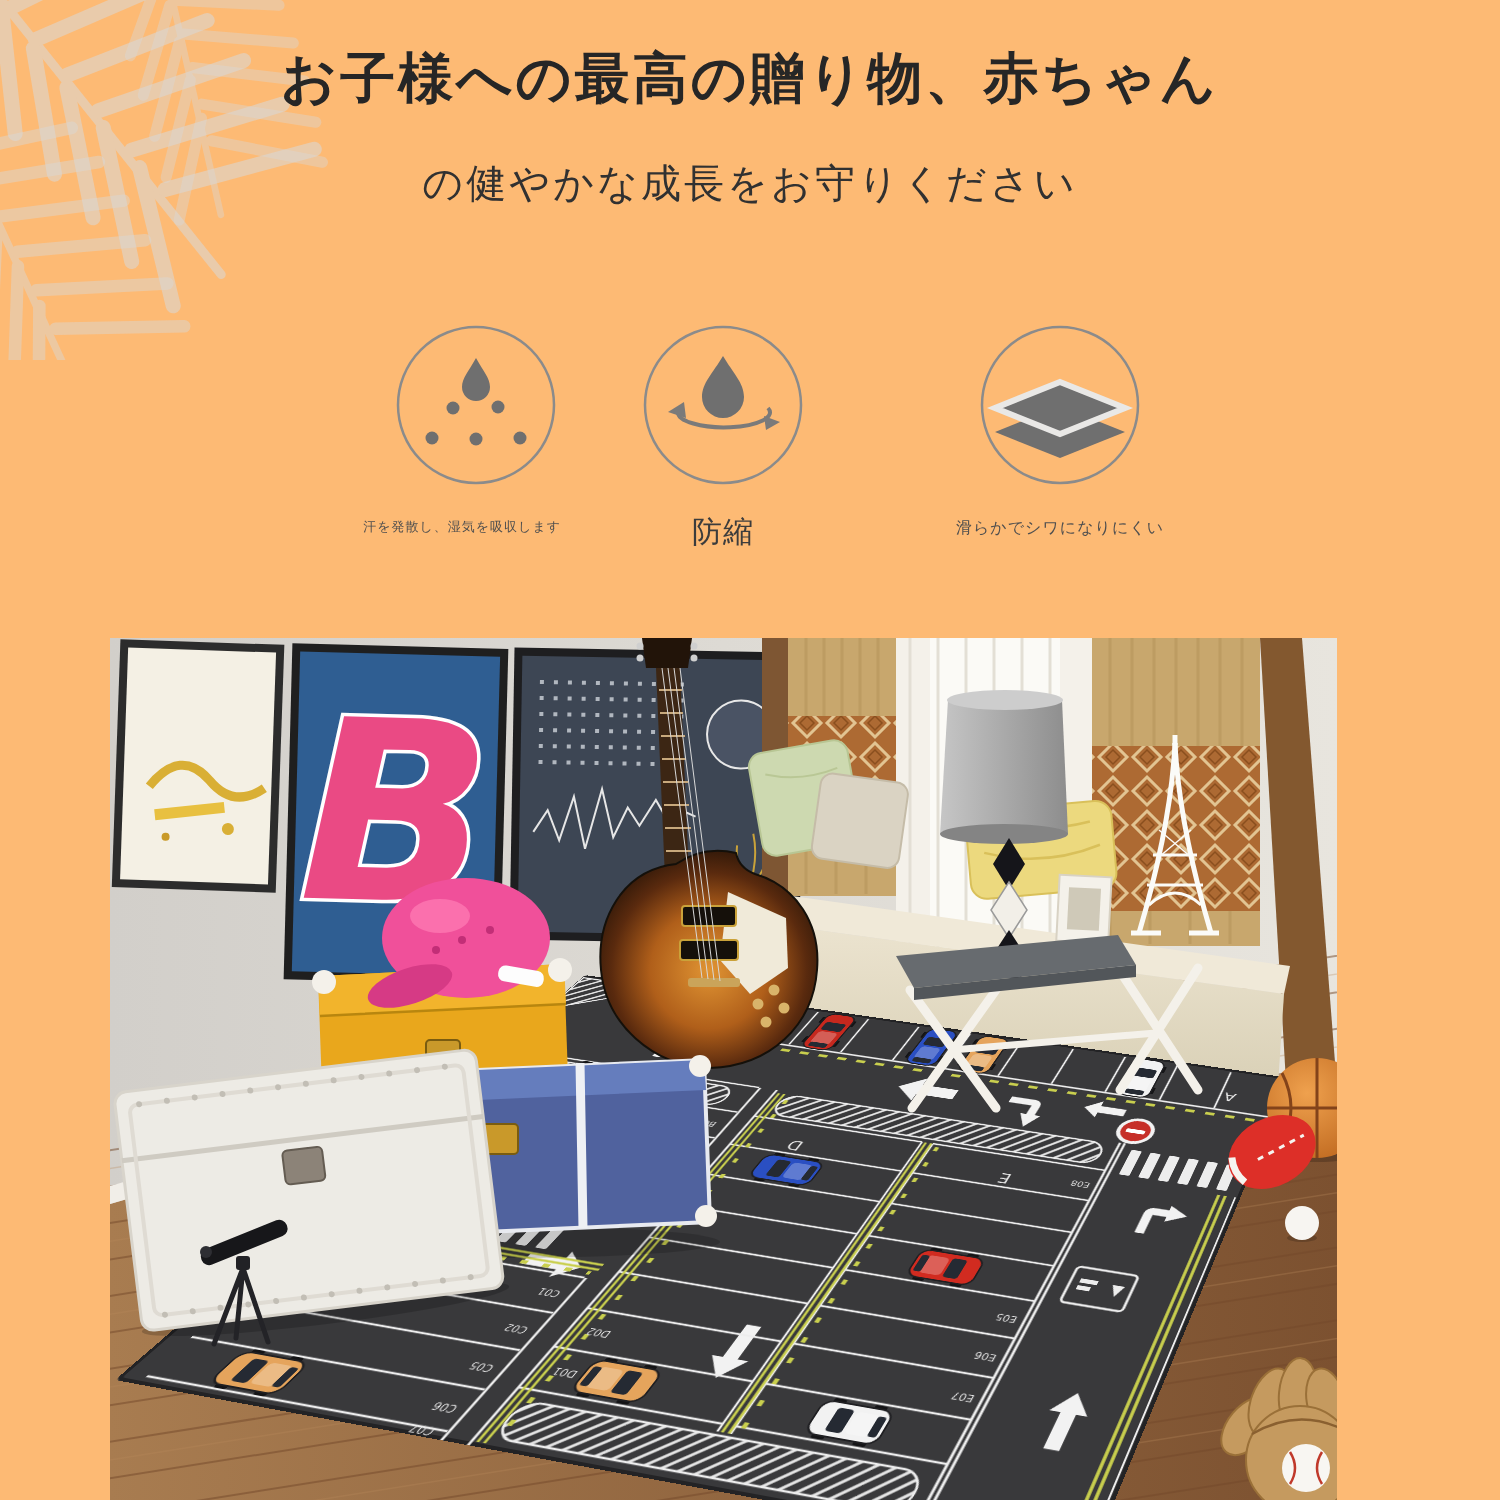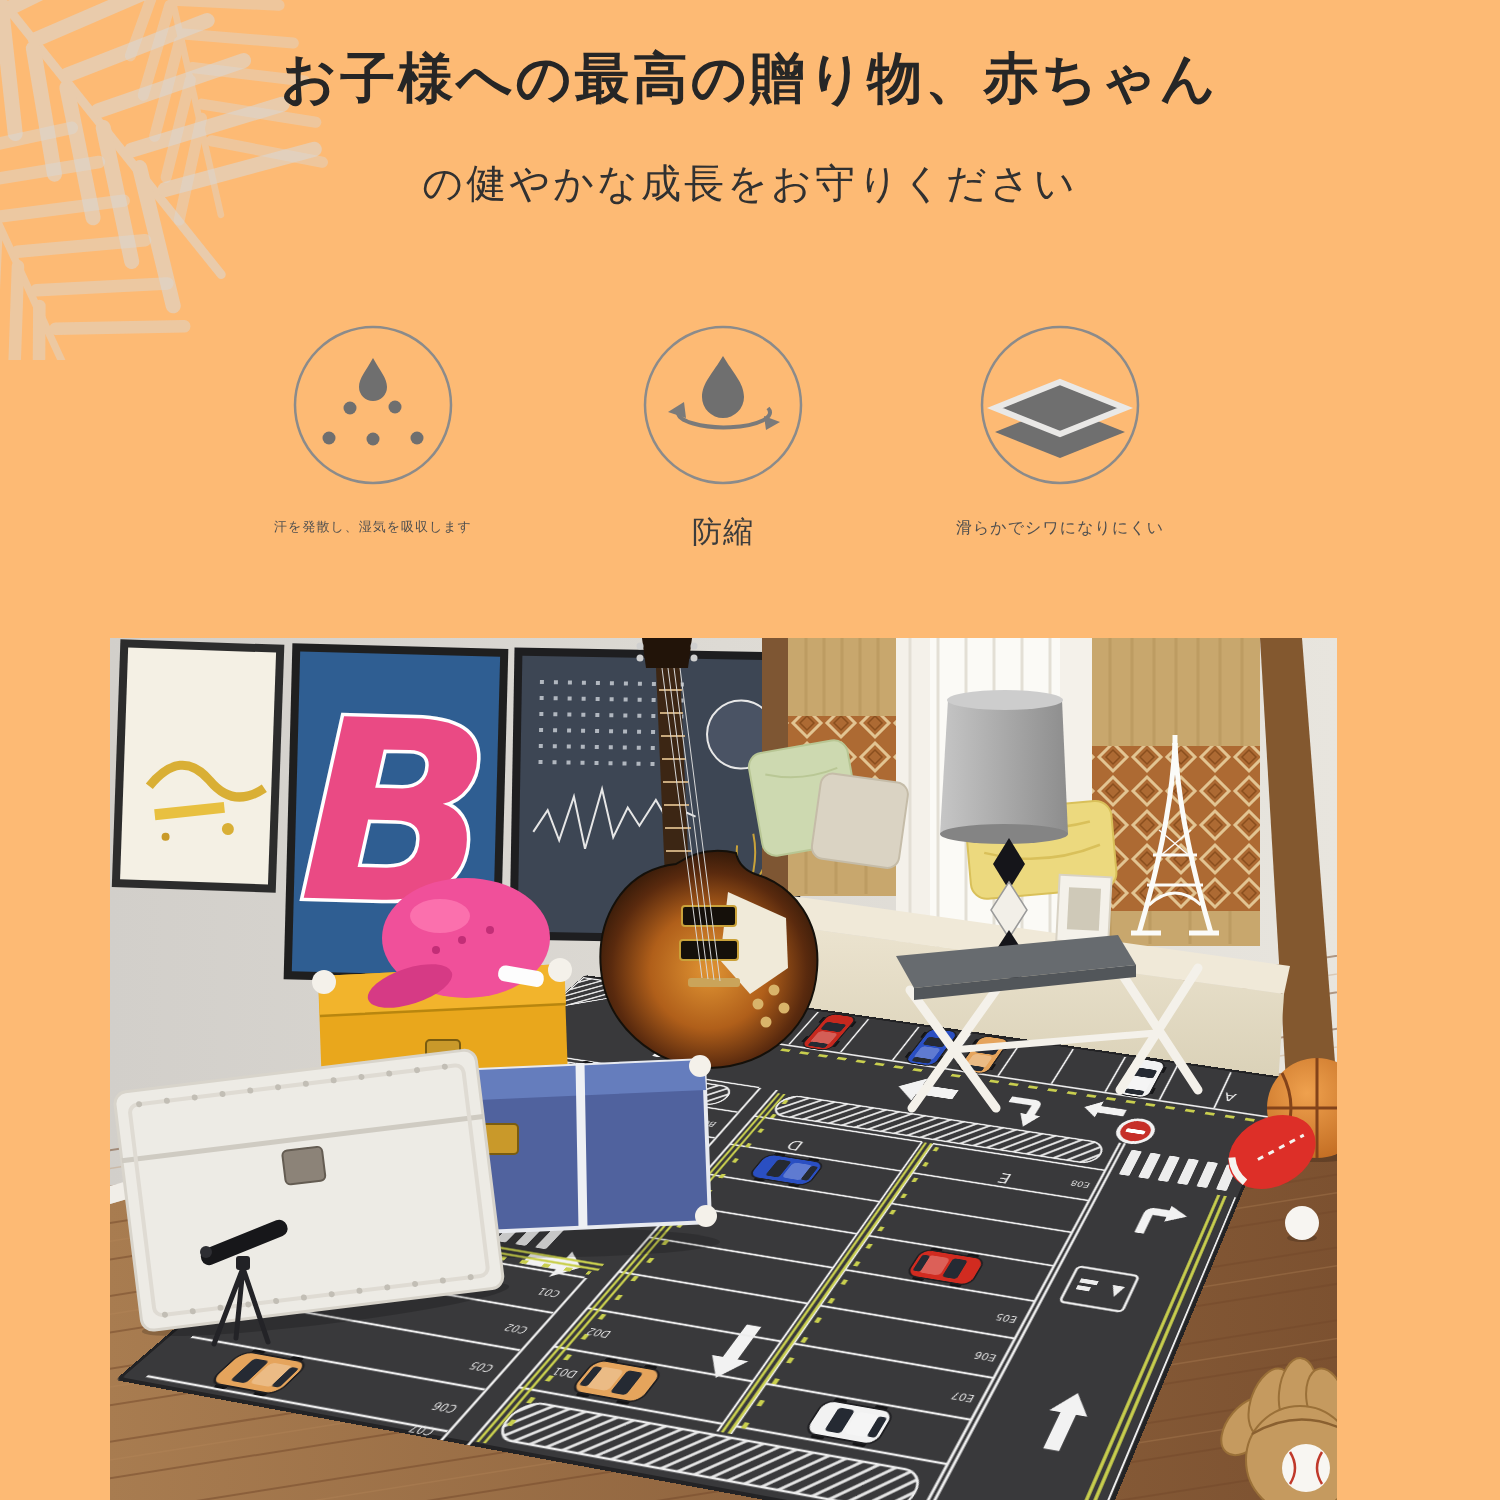--- a/index.html
+++ b/index.html
@@ -4,21 +4,21 @@
 <style>
   html,body{margin:0;padding:0;background:#cfcfcf;}
   .canvas{position:relative;width:1500px;height:1500px;background:#fdba74;overflow:hidden;
           font-family:"Liberation Sans","DejaVu Sans",sans-serif;}
   .palm{position:absolute;left:0;top:0;pointer-events:none;}
   .title1{position:absolute;left:0;top:42px;width:100%;text-align:center;
           font-size:55px;font-weight:600;letter-spacing:3px;color:#262626;}
   .title2{position:absolute;left:0;top:156px;width:100%;text-align:center;
           font-size:40px;font-weight:500;letter-spacing:3px;color:#313131;}
   .feature{position:absolute;top:320px;width:340px;text-align:center;}
-  .f1{left:203px;} .f2{left:553px;} .f3{left:890px;}
+  .f1{left:221px;text-align:right;} .f2{left:553px;} .f3{left:890px;}
   .fcap{color:#4f4f4f;margin-top:24px;letter-spacing:1px;}
   .f1 .fcap{font-size:13px;} .f2 .fcap{font-size:30px;color:#3c3c3c;margin-top:18px;} .f3 .fcap{font-size:16px;}
   .photo{position:absolute;left:110px;top:638px;width:1227px;height:862px;background:#d9d6d1;overflow:hidden;}
   .layer{position:absolute;left:0;top:0;width:1227px;height:862px;}
   .mat{position:absolute;left:0;top:0;width:1000px;height:700px;transform-origin:0 0;
        transform:matrix3d(0.643254,0.079976,0,-0.000052327,-0.673483,0.273657,0,-0.000410937,0,0,1,0,475,337,0,1);}
   svg text{font-family:"DejaVu Sans","Liberation Sans",sans-serif;}
 </style>
 </head>
 <body>

